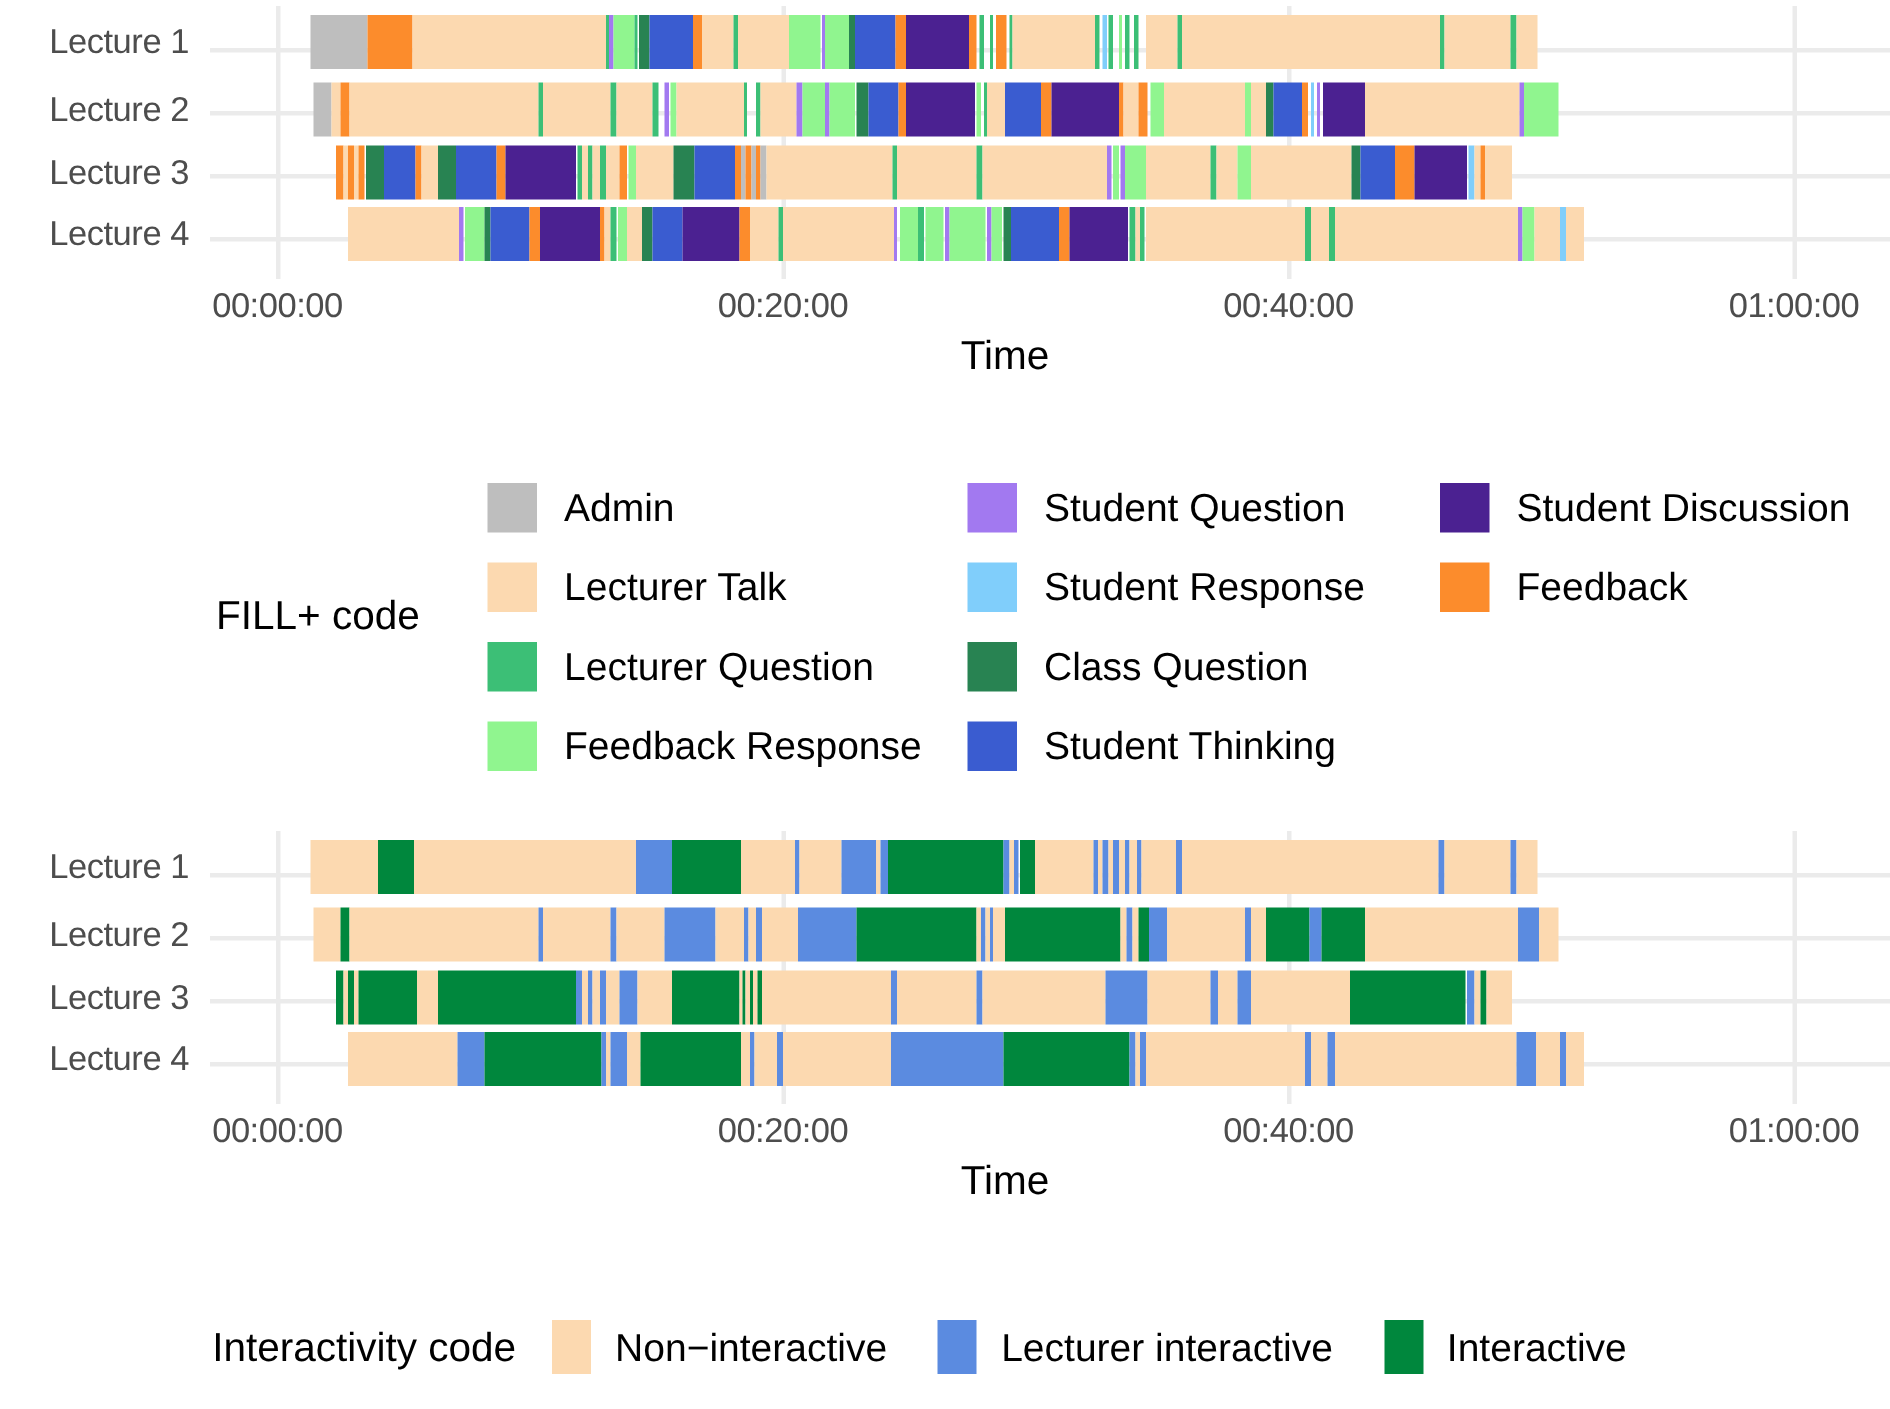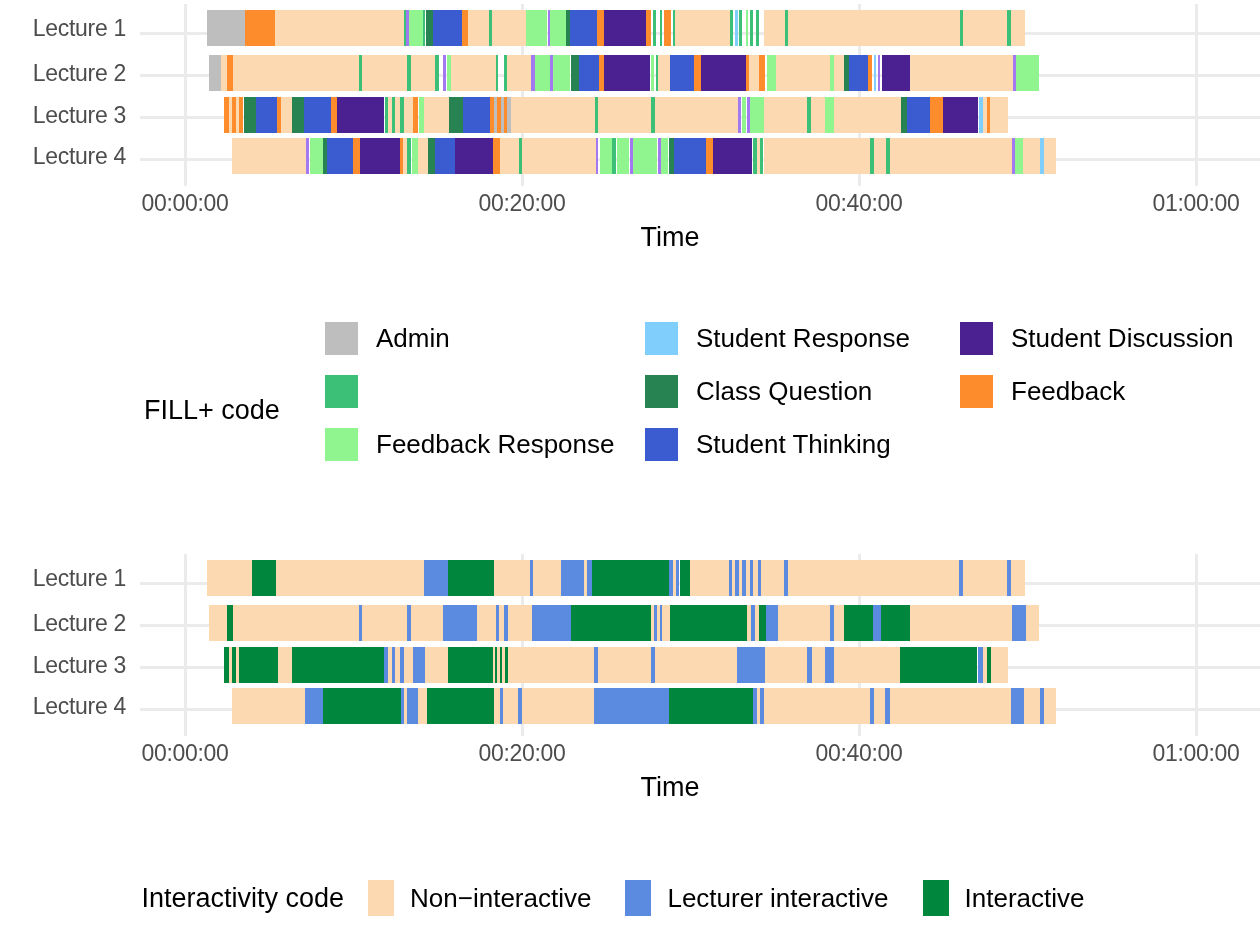--- a/index.html
+++ b/index.html
@@ -389,28 +389,37 @@
 
 <div class="panel" id="legend-fill">
   <div class="legend-fill-wrap">
     <div class="legend-title" id="fill-legend-title" style="position:absolute;left:144px;top:95px;">FILL+ code</div>
     <div class="legend-col" id="legend-col-0" style="left:325px;top:12px;">
         <div class="legend-item">
           <div class="legend-swatch" style="background: rgb(190, 190, 190);"></div>
           <div class="legend-text">Admin</div>
         </div>
         <div class="legend-item">
+          <div class="legend-swatch" style="background: rgb(252, 217, 176);"></div>
+          <div class="legend-text">Lecturer Talk</div>
+        </div>
+        <div class="legend-item">
           <div class="legend-swatch" style="background: rgb(60, 191, 118);"></div>
+          <div class="legend-text">Lecturer Question</div>
         </div>
         <div class="legend-item">
           <div class="legend-swatch" style="background: rgb(144, 245, 143);"></div>
           <div class="legend-text">Feedback Response</div>
         </div>
       </div>
     <div class="legend-col" id="legend-col-1" style="left:645px;top:12px;">
+        <div class="legend-item">
+          <div class="legend-swatch" style="background: rgb(162, 121, 240);"></div>
+          <div class="legend-text">Student Question</div>
+        </div>
         <div class="legend-item">
           <div class="legend-swatch" style="background: rgb(128, 206, 251);"></div>
           <div class="legend-text">Student Response</div>
         </div>
         <div class="legend-item">
           <div class="legend-swatch" style="background: rgb(40, 131, 82);"></div>
           <div class="legend-text">Class Question</div>
         </div>
         <div class="legend-item">
           <div class="legend-swatch" style="background: rgb(58, 92, 208);"></div>

